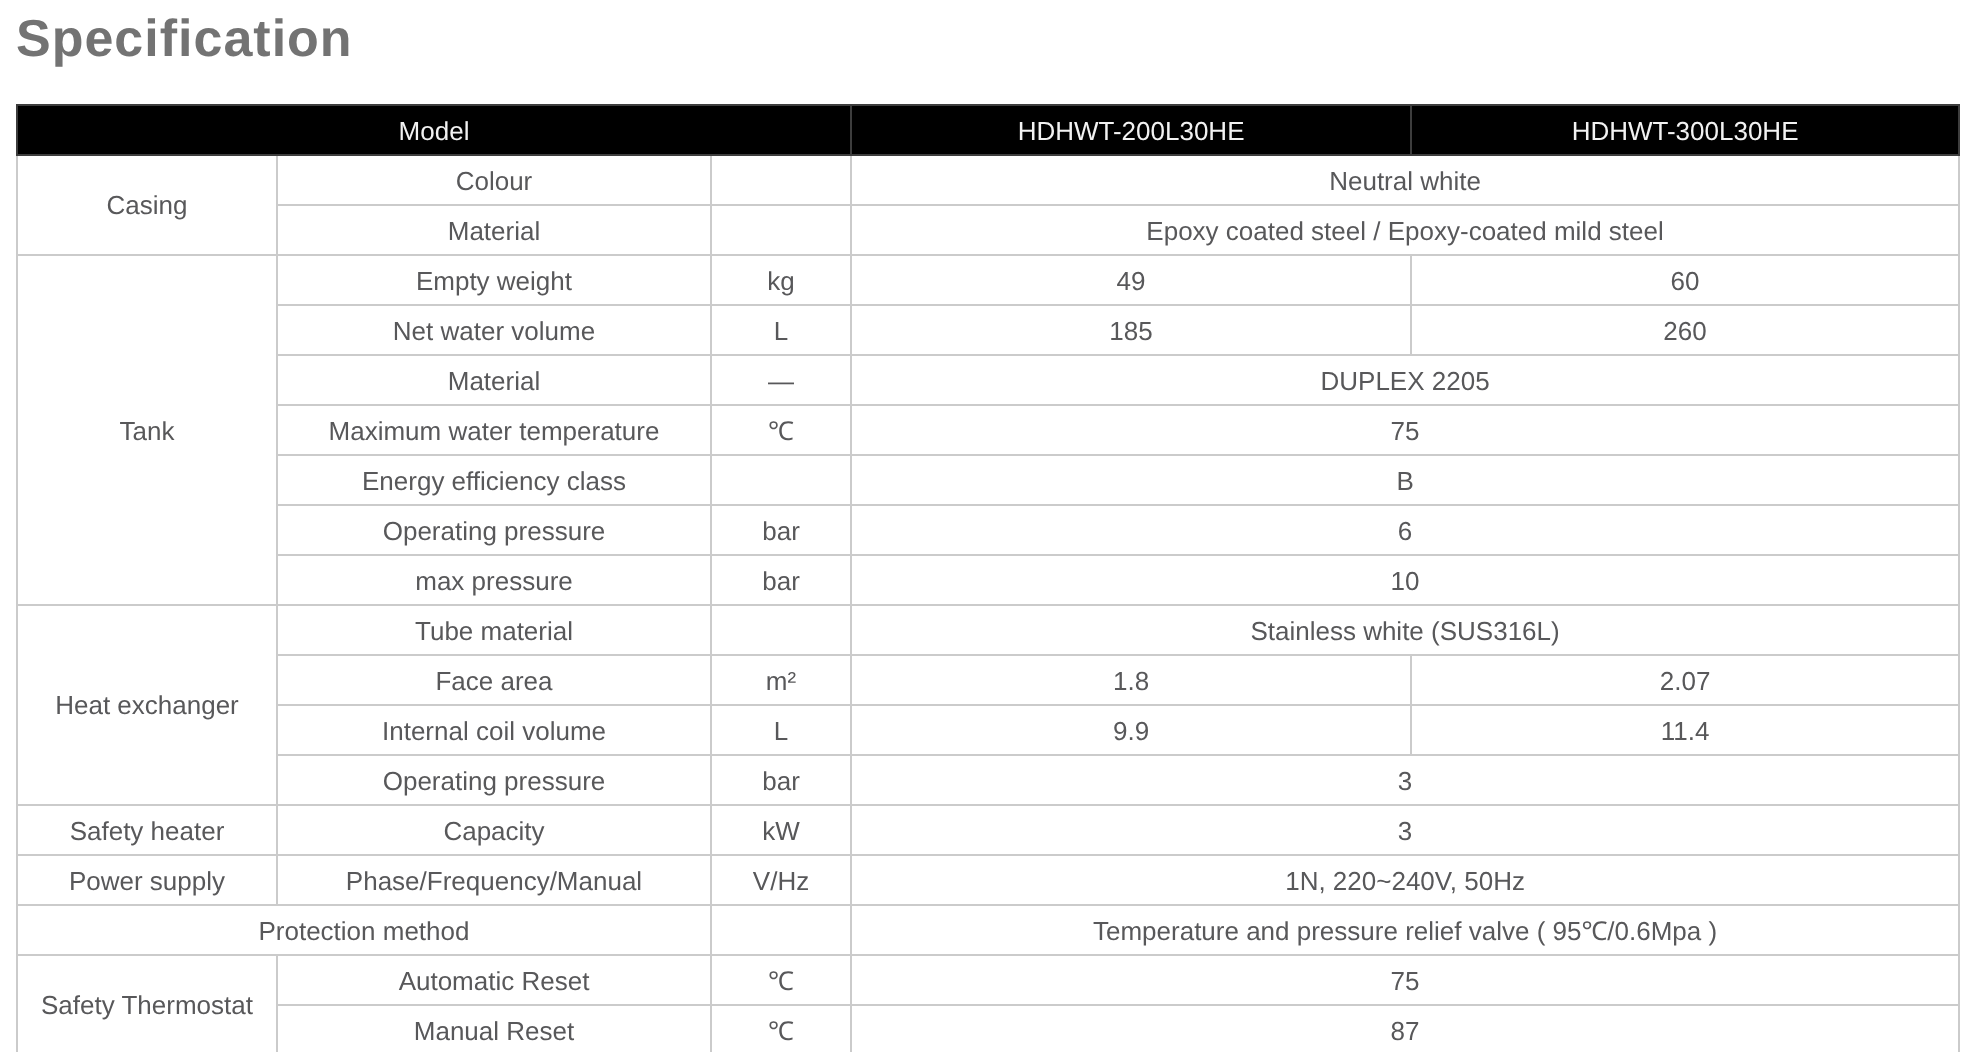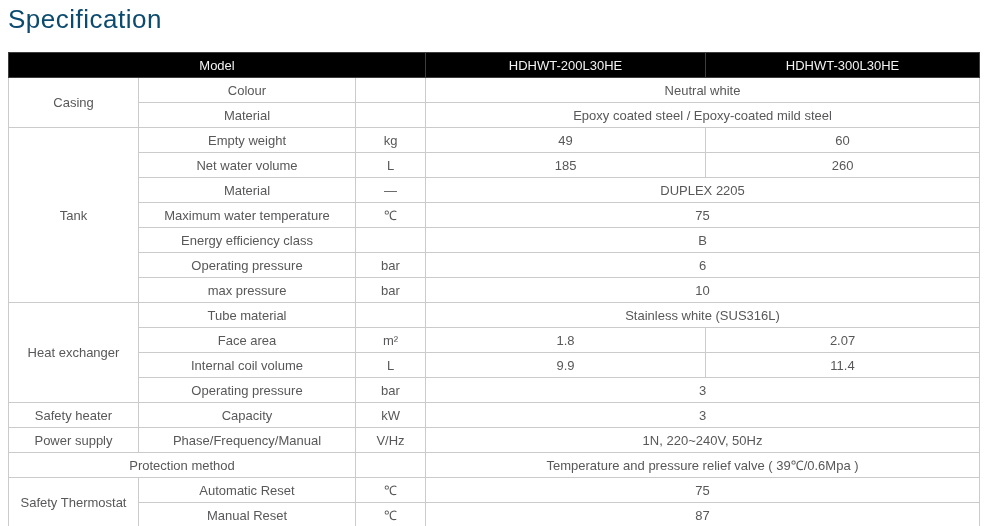--- a/index.html
+++ b/index.html
@@ -12,23 +12,23 @@
     overflow: hidden;
   }
   .page {
     position: relative;
     width: 987px;
     height: 526px;
   }
   .page-title {
     margin: 4px 0 0 8px;
     font-size: 26px;
-    font-weight: 400;
+    font-weight: 700;
     letter-spacing: 0.5px;
-    color: #0c4a6e;
+    color: #737373;
   }
   table.spec {
     border-collapse: collapse;
     table-layout: fixed;
     width: 971px;
     margin: 17px 0 0 8px;
   }
   col.c-category { width: 130px; }
   col.c-property { width: 217px; }
   col.c-unit     { width: 70px;  }
@@ -176,21 +176,21 @@
       <tr class="sec">
         <td>Power supply</td>
         <td>Phase/Frequency/Manual</td>
         <td>V/Hz</td>
         <td colspan="2">1N, 220~240V, 50Hz</td>
       </tr>
 
       <tr class="sec">
         <td colspan="2">Protection method</td>
         <td></td>
-        <td colspan="2">Temperature and pressure relief valve ( 39℃/0.6Mpa )</td>
+        <td colspan="2">Temperature and pressure relief valve ( 95℃/0.6Mpa )</td>
       </tr>
 
       <tr class="sec">
         <td rowspan="2">Safety Thermostat</td>
         <td>Automatic Reset</td>
         <td>℃</td>
         <td colspan="2">75</td>
       </tr>
       <tr class="last">
         <td>Manual Reset</td>

